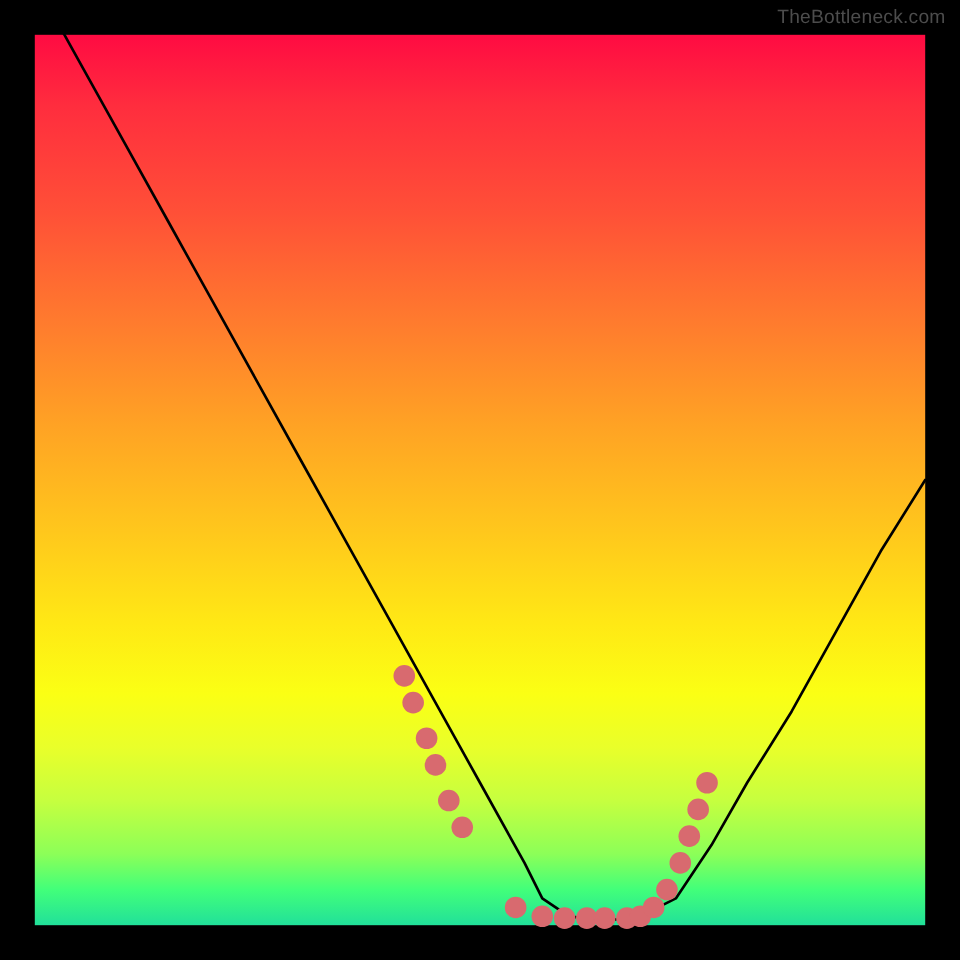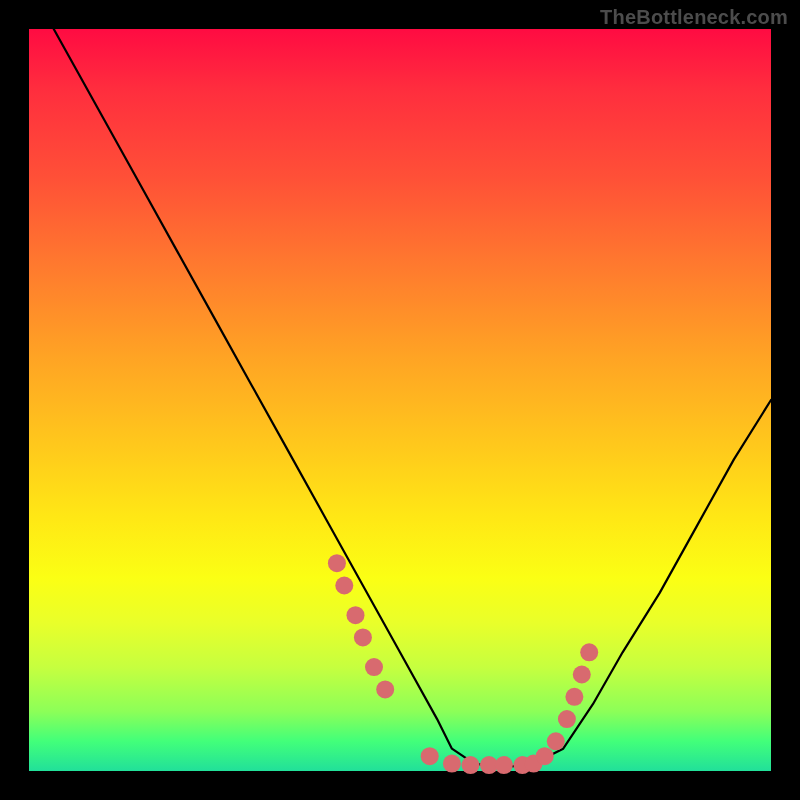--- a/index.html
+++ b/index.html
@@ -38,22 +38,22 @@
       #8cff58 92%,
       #42ff7a 96%,
       #21e09a 100%
     );
   }
   .watermark {
     position: absolute;
     top: 6px;
     right: 12px;
     color: #4c4c4c;
-    font-size: 20px;
-    font-weight: 700;
+    font-size: 16px;
+    font-weight: 400;
     letter-spacing: 0.2px;
   }
   svg.curve {
     position: absolute;
     left: 0;
     top: 0;
     width: 742px;
     height: 742px;
     overflow: visible;
   }

